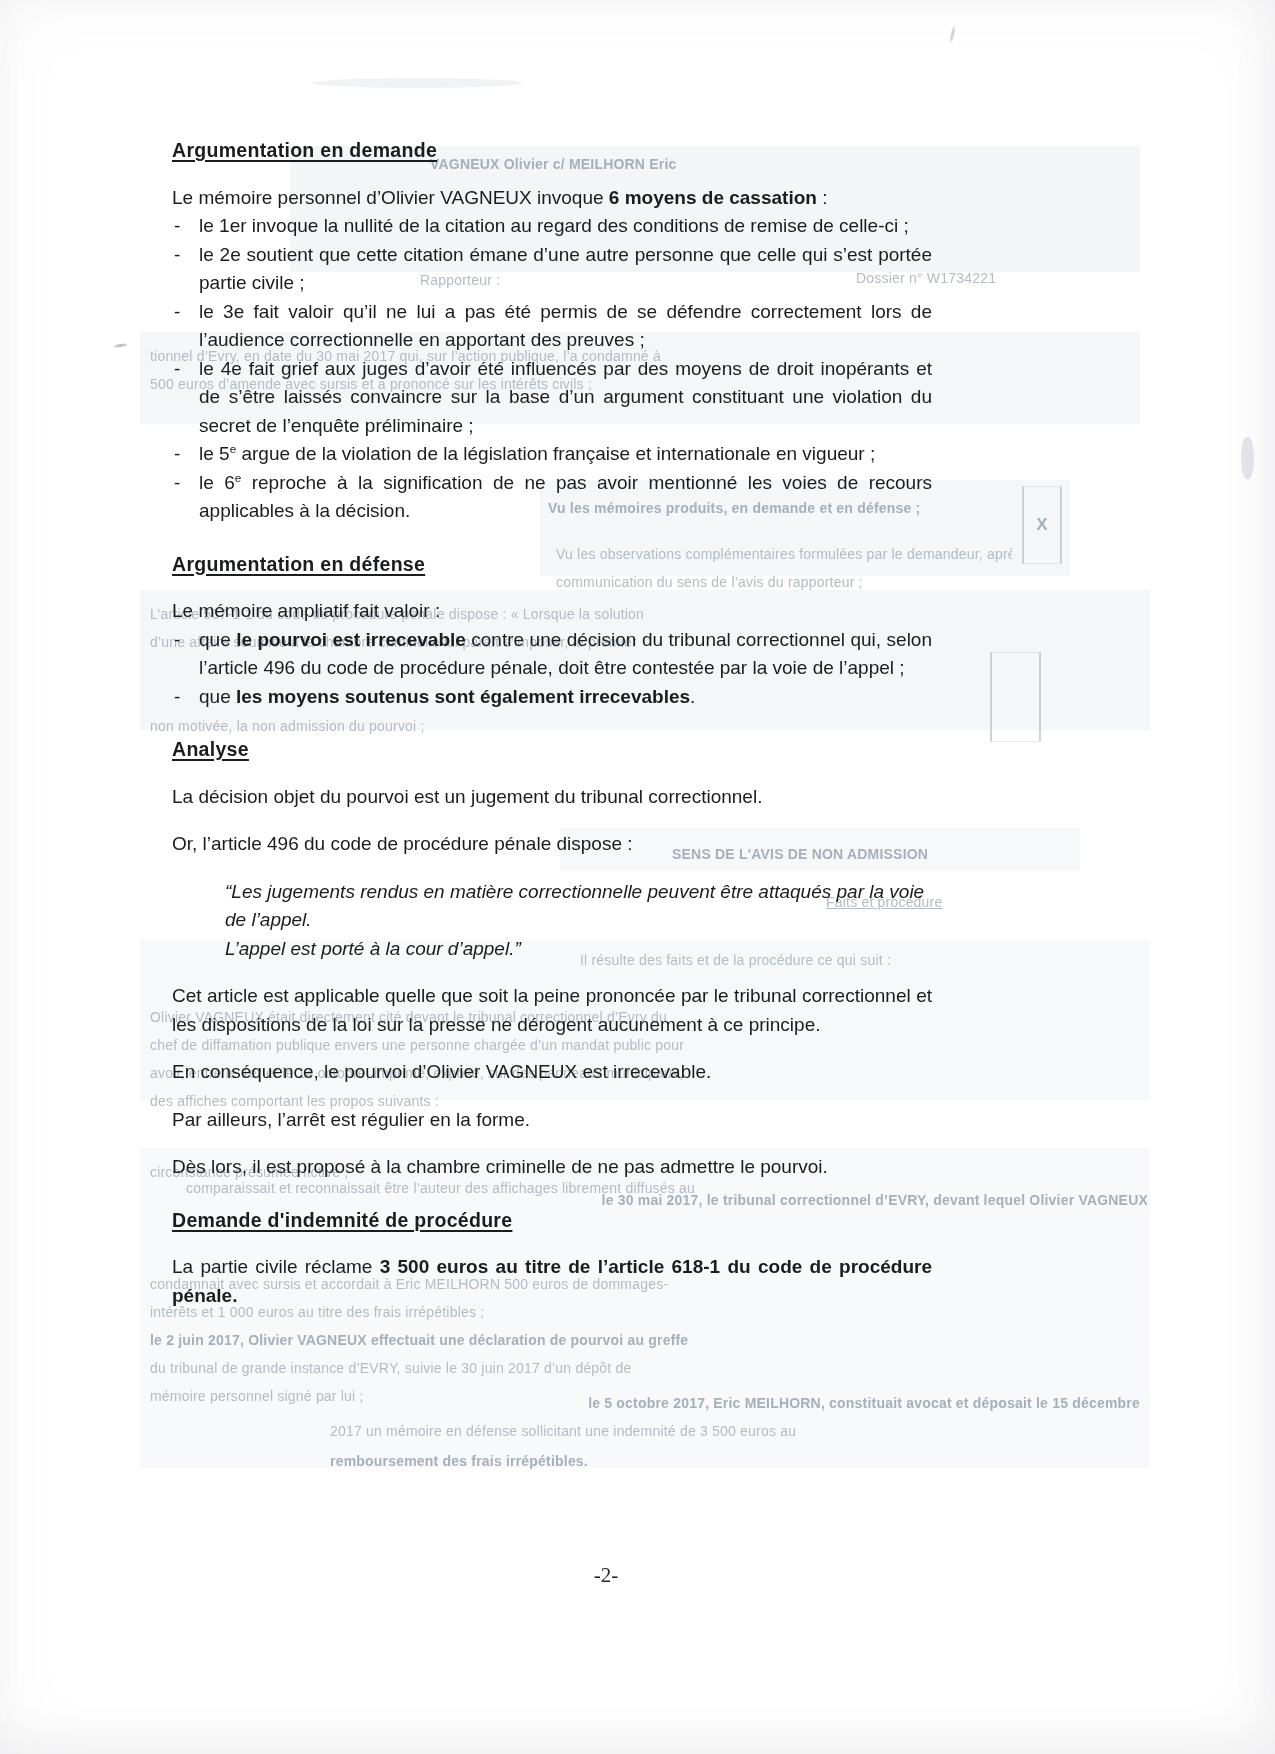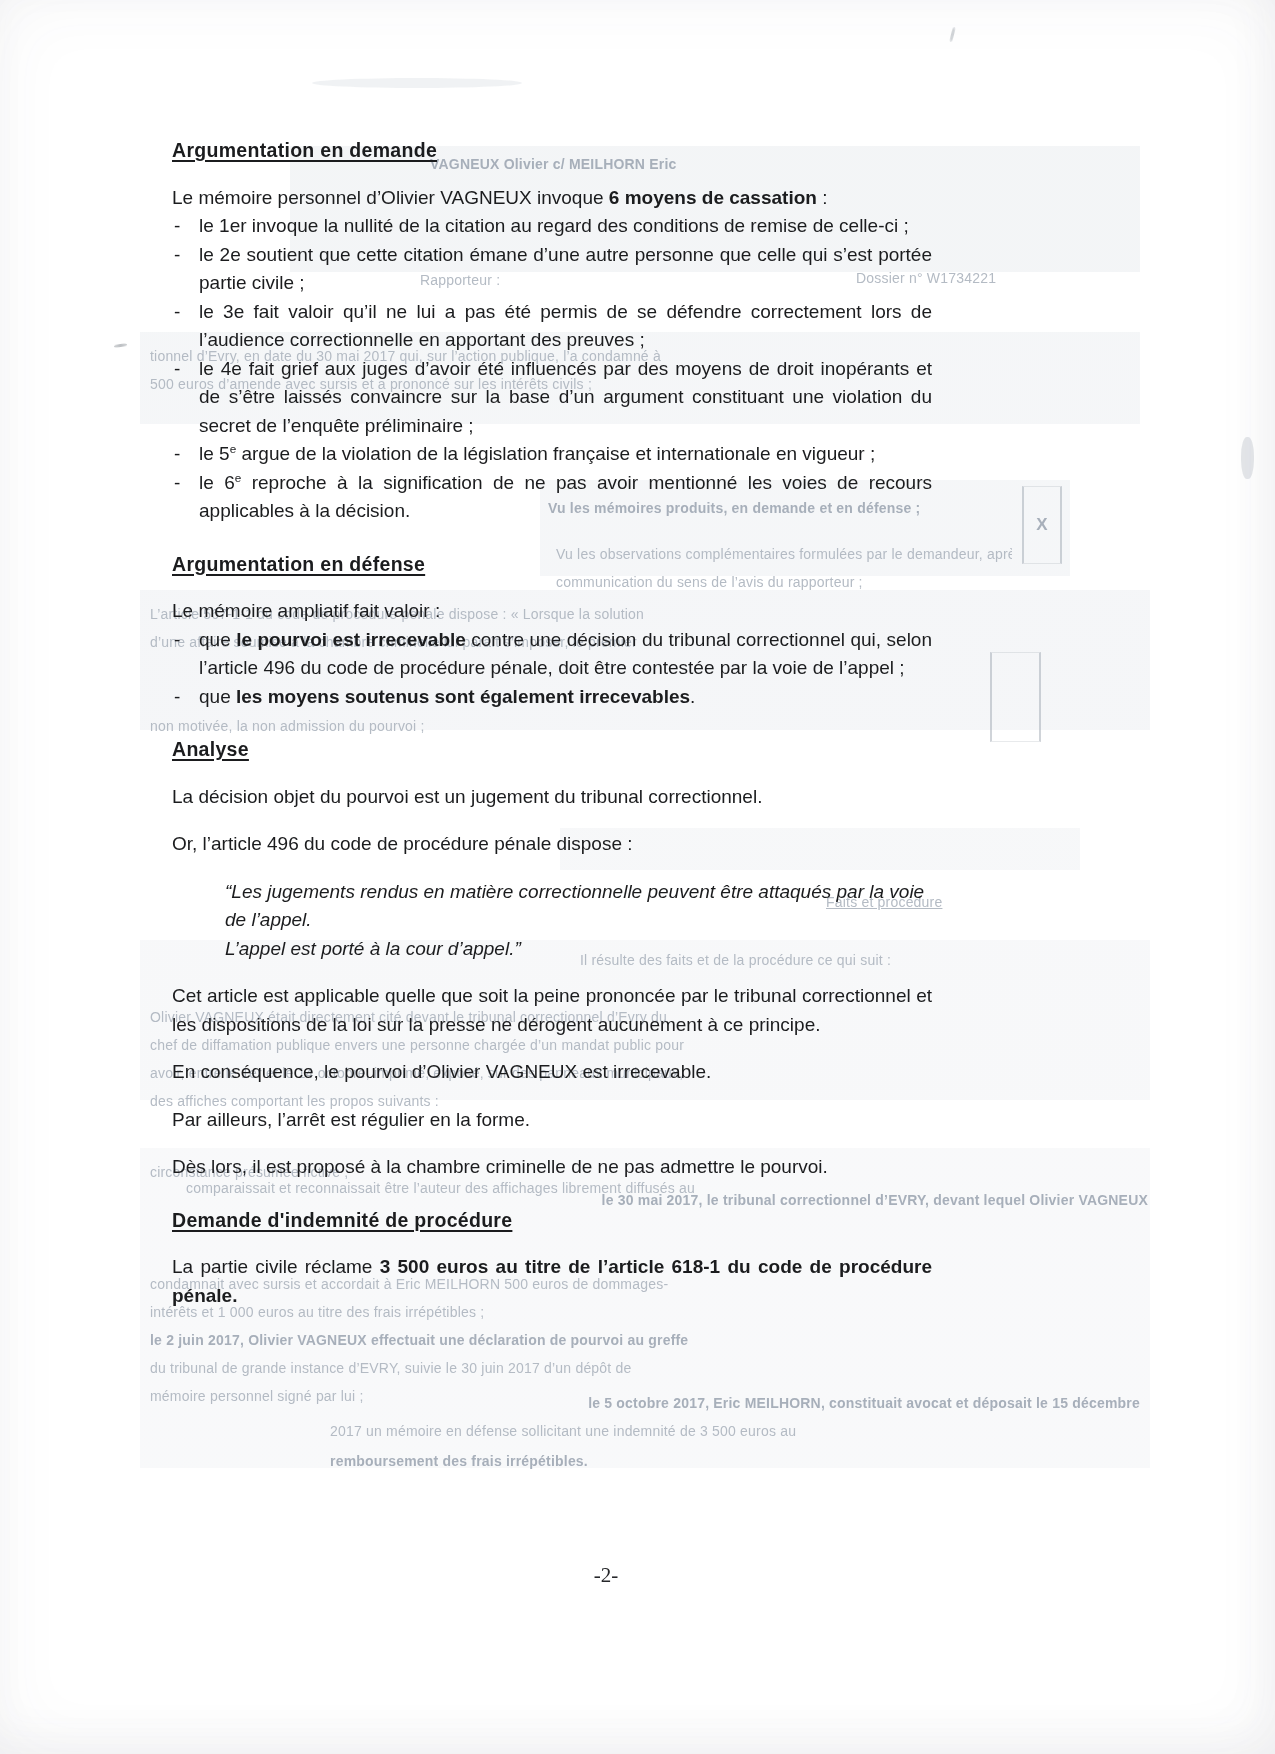--- a/index.html
+++ b/index.html
@@ -90,20 +90,21 @@
       <div class="bleed-line" style="left: 420px; top: 266px; width: 130px;">Rapporteur :</div>
       <div class="bleed-line" style="left: 856px; top: 264px; width: 175px;">Dossier n° W1734221</div>
       <div class="bleed-line" style="left: 150px; top: 342px; width: 990px;">tionnel d’Evry, en date du 30 mai 2017 qui, sur l’action publique, l’a condamné à</div>
       <div class="bleed-line" style="left: 150px; top: 370px; width: 860px;">500 euros d’amende avec sursis et a prononcé sur les intérêts civils ;</div>
       <div class="bleed-line bold" style="left: 548px; top: 494px; width: 462px;">Vu les mémoires produits, en demande et en défense ;</div>
       <div class="bleed-line" style="left: 556px; top: 540px; width: 456px;">Vu les observations complémentaires formulées par le demandeur, après</div>
       <div class="bleed-line" style="left: 556px; top: 568px; width: 400px;">communication du sens de l’avis du rapporteur ;</div>
       <div class="bleed-line" style="left: 150px; top: 600px; width: 990px;">L’article 567-1-1 du code de procédure pénale dispose : « Lorsque la solution</div>
       <div class="bleed-line" style="left: 150px; top: 628px; width: 990px;">d’une affaire soumise à la chambre criminelle lui paraît s’imposer, le premier</div>
       <div class="bleed-line" style="left: 150px; top: 712px; width: 480px;">non motivée, la non admission du pourvoi ;</div>
+      <div class="bleed-line bold" style="left: 672px; top: 840px; width: 338px;">SENS DE L'AVIS DE NON ADMISSION</div>
       <div class="bleed-line und" style="left: 826px; top: 888px; width: 150px;">Faits et procédure</div>
       <div class="bleed-line" style="left: 580px; top: 946px; width: 420px;">Il résulte des faits et de la procédure ce qui suit :</div>
       <div class="bleed-line" style="left: 150px; top: 1003px; width: 990px;">Olivier VAGNEUX était directement cité devant le tribunal correctionnel d’Evry du</div>
       <div class="bleed-line" style="left: 150px; top: 1031px; width: 990px;">chef de diffamation publique envers une personne chargée d’un mandat public pour</div>
       <div class="bleed-line" style="left: 150px; top: 1059px; width: 990px;">avoir, entre le 1er et le 14 octobre, imprimé, exposé, sur des panneaux municipaux,</div>
       <div class="bleed-line" style="left: 150px; top: 1087px; width: 560px;">des affiches comportant les propos suivants :</div>
       <div class="bleed-line" style="left: 150px; top: 1158px; width: 360px;">circonstance présumée fictive ;</div>
       <div class="bleed-line bold" style="left: 158px; top: 1186px; width: 990px; text-align: right;">le 30 mai 2017, le tribunal correctionnel d’EVRY, devant lequel Olivier VAGNEUX</div>
       <div class="bleed-line" style="left: 150px; top: 1174px; width: 990px; margin-left: 36px;">comparaissait et reconnaissait être l’auteur des affichages librement diffusés au</div>
       <div class="bleed-line" style="left: 150px; top: 1270px; width: 990px;">condamnait avec sursis et accordait à Eric MEILHORN 500 euros de dommages-</div>

